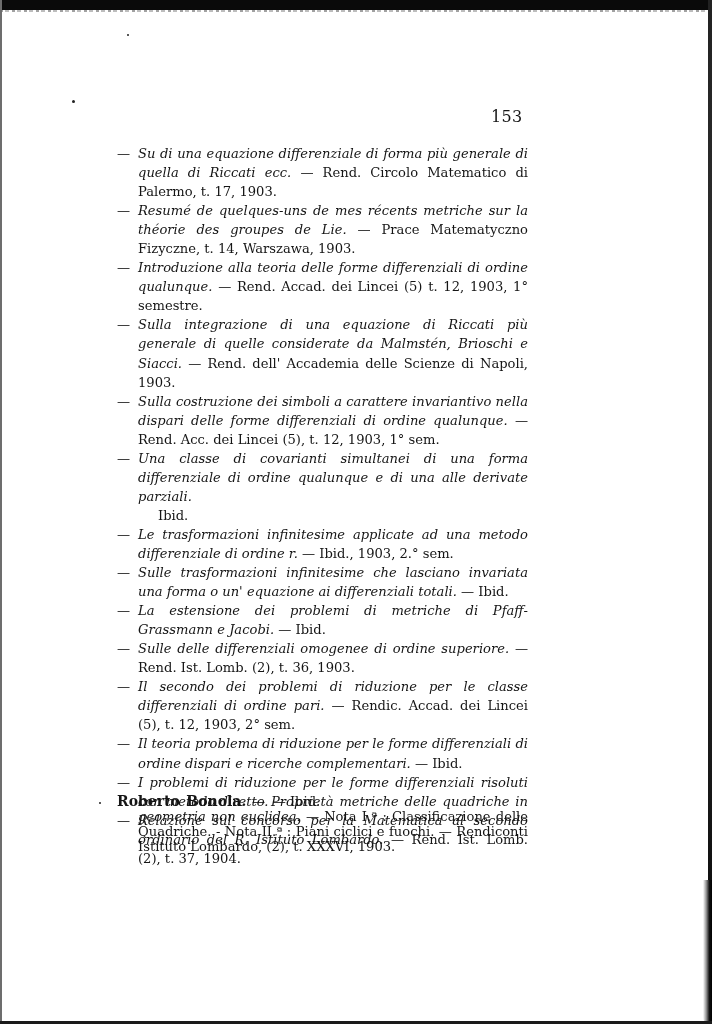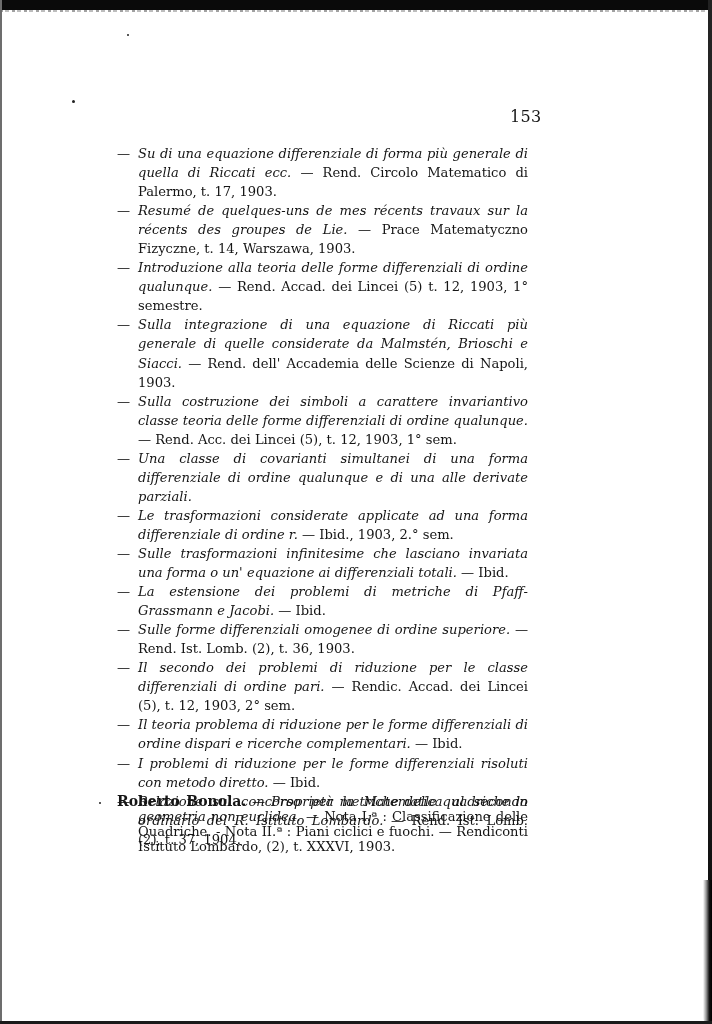--- a/index.html
+++ b/index.html
@@ -16,21 +16,21 @@
   .right-edge { position: absolute; right: 0; top: 0; width: 4px; height: 1024px;
     background: linear-gradient(180deg, #222 0%, #333 40%, #111 85%, #000 100%); }
   .right-edge-bottom { position: absolute; right: 0; top: 880px; width: 9px; height: 144px;
     background: linear-gradient(90deg, #fff 0%, #999 35%, #111 70%, #000 100%); border-bottom-left-radius: 6px; }
   .bottom-edge { position: absolute; left: 0; bottom: 0; width: 712px; height: 3px; background: #1a1a1a; }
 
   .speck { position: absolute; width: 3px; height: 3px; border-radius: 50%; background: #222; }
 
   .page-number {
     position: absolute; left: 491px; top: 107px;
-    font-size: 16px; letter-spacing: .3px; margin-left: 19px;
+    font-size: 16px; letter-spacing: .3px;
   }
 
   .list { position: absolute; left: 117px; top: 144px; width: 411px; }
   .entry { position: relative; padding-left: 21px; font-size: 13.1px; line-height: 19.05px; text-align: justify; }
   .entry .dash { position: absolute; left: 0; top: 0; }
   .entry em { }
   .entry .ibid-line { display: block; padding-left: 20px; }
 
   .author-entry {
     position: absolute; left: 117px; top: 794px; width: 411px;
@@ -57,60 +57,61 @@
 <div class="page-number">153</div>
 
 <div class="list">
   <div class="entry">
     <span class="dash">—</span>
     <em>Su di una equazione differenziale di forma più generale di quella di Riccati ecc.</em>
     <span>— Rend. Circolo Matematico di Palermo, t. 17, 1903.</span>
   </div>
   <div class="entry">
     <span class="dash">—</span>
-    <em>Resumé de quelques-uns de mes récents travaux sur la récents des groupes de Lie.</em>
+    <em>Resumé de quelques-uns de mes récents metriche sur la théorie des groupes de Lie.</em>
     <span>— Prace Matematyczno Fizyczne, t. 14, Warszawa, 1903.</span>
   </div>
   <div class="entry">
     <span class="dash">—</span>
     <em>Introduzione alla teoria delle forme differenziali di ordine qualunque.</em>
     <span>— Rend. Accad. dei Lincei (5) t. 12, 1903, 1° semestre.</span>
   </div>
   <div class="entry">
     <span class="dash">—</span>
     <em>Sulla integrazione di una equazione di Riccati più generale di quelle considerate da Malmstén, Brioschi e Siacci.</em>
     <span>— Rend. dell' Accademia delle Scienze di Napoli, 1903.</span>
   </div>
   <div class="entry">
     <span class="dash">—</span>
-    <em>Sulla costruzione dei simboli a carattere invariantivo classe teoria delle forme differenziali di ordine qualunque.</em>
+    <em>Sulla costruzione dei simboli a carattere invariantivo nella dispari delle forme differenziali di ordine qualunque.</em>
     <span>— Rend. Acc. dei Lincei (5), t. 12, 1903, 1° sem.</span>
   </div>
   <div class="entry">
     <span class="dash">—</span>
     <em>Una classe di covarianti simultanei di una forma differenziale di ordine qualunque e di una alle derivate parziali.</em>
+    <span class="ibid-line">Ibid.</span>
   </div>
   <div class="entry">
     <span class="dash">—</span>
-    <em>Le trasformazioni considerate applicate ad una forma differenziale di ordine r.</em>
+    <em>Le trasformazioni infinitesime applicate ad una metodo differenziale di ordine r.</em>
     <span>— Ibid., 1903, 2.° sem.</span>
   </div>
   <div class="entry">
     <span class="dash">—</span>
     <em>Sulle trasformazioni infinitesime che lasciano invariata una forma o un' equazione ai differenziali totali.</em>
     <span>— Ibid.</span>
   </div>
   <div class="entry">
     <span class="dash">—</span>
     <em>La estensione dei problemi di metriche di Pfaff-Grassmann e Jacobi.</em>
     <span>— Ibid.</span>
   </div>
   <div class="entry">
     <span class="dash">—</span>
-    <em>Sulle forme differenziali omogenee di ordine superiore.</em>
+    <em>Sulle delle differenziali omogenee di ordine superiore.</em>
     <span>— Rend. Ist. Lomb. (2), t. 36, 1903.</span>
   </div>
   <div class="entry">
     <span class="dash">—</span>
     <em>Il secondo dei problemi di riduzione per le classe differenziali di ordine pari.</em>
     <span>— Rendic. Accad. dei Lincei (5), t. 12, 1903, 2° sem.</span>
   </div>
   <div class="entry">
     <span class="dash">—</span>
     <em>Il teoria problema di riduzione per le forme differenziali di ordine dispari e ricerche complementari.</em>

